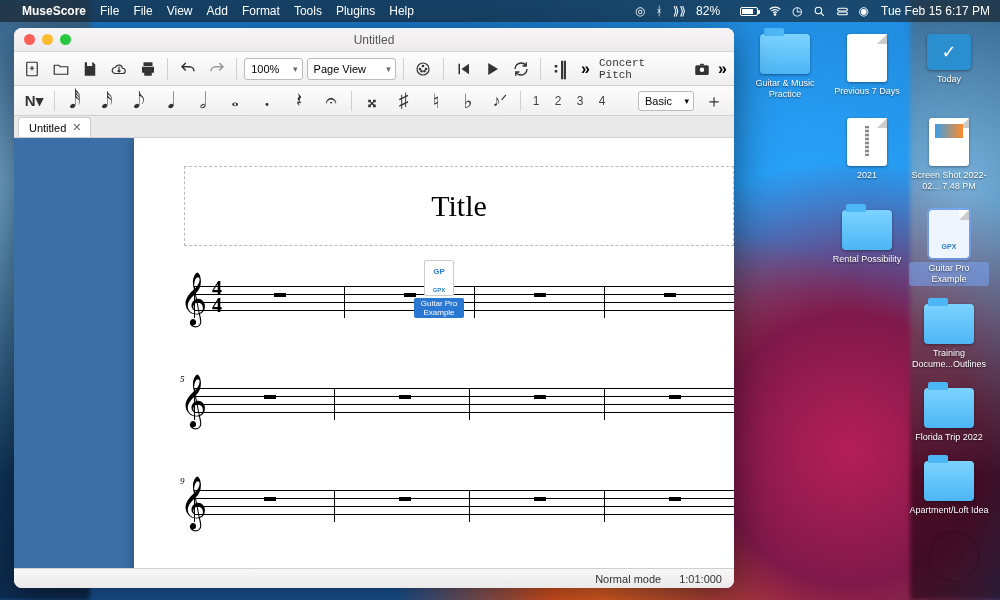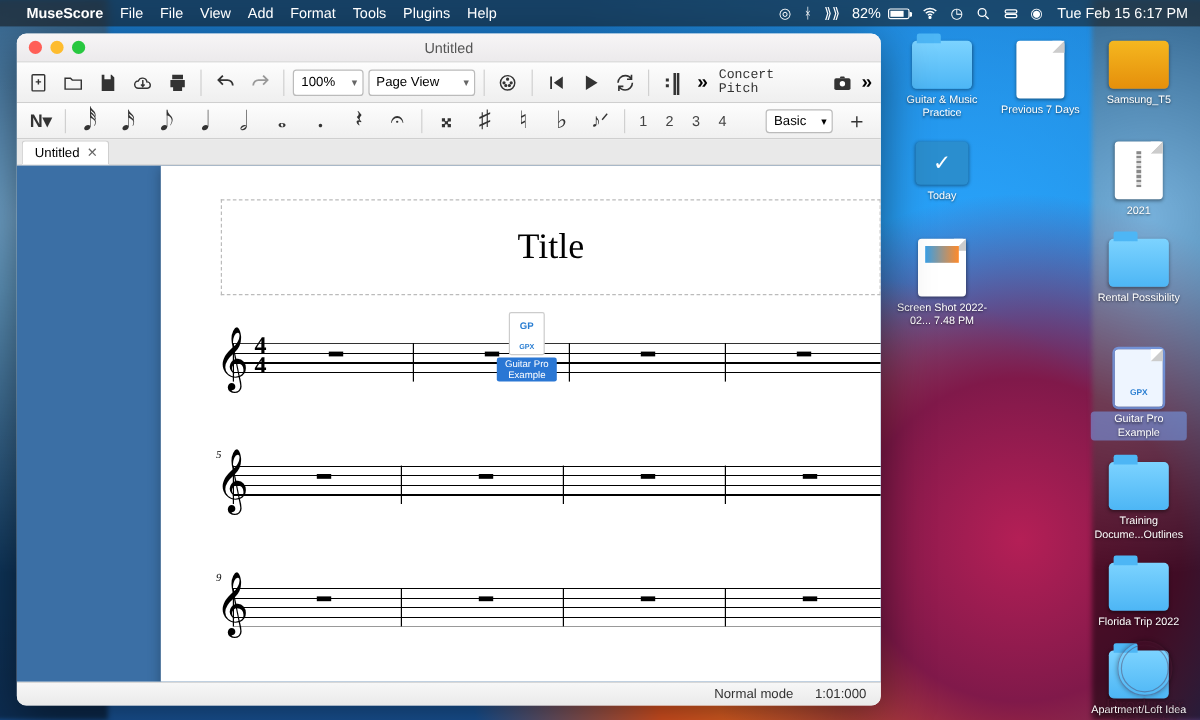--- a/index.html
+++ b/index.html
@@ -109,21 +109,21 @@
   .dragicon .badge{position:absolute; bottom:2px; left:0; right:0; font-size:6px; color:#2a7ed2; font-weight:600;}
   .dragicon .lbl2{font-size:8px; line-height:9px; color:#fff; background:#2a77d4; border-radius:2px; padding:1px 3px; display:inline-block;}
 
   .statusbar{height:20px; background:linear-gradient(#f7f7f7,#eaeaea); border-top:1px solid #cfcfcf; display:flex; align-items:center; justify-content:flex-end; padding:0 12px; font-size:11px; color:#333; gap:18px;}
 
   .watermark{position:absolute; right:6px; bottom:6px; width:80px; height:60px; opacity:.35; color:#4a1830;
     font-family:"Brush Script MT","Comic Sans MS",cursive; font-size:16px; text-align:center; line-height:14px;
     text-shadow:0 0 2px #000;}
   .watermark .ring{width:46px;height:46px;border:4px double #4a1830;border-radius:50%;margin:0 auto 2px; box-shadow:0 0 4px #000;}
 
-  .battery{display:inline-flex;align-items:center;gap:6px;}
+  .battery{display:inline-flex;align-items:center;gap:20px;}
   .battery .body{width:18px;height:9px;border:1px solid #fff;border-radius:2px;position:relative;}
   .battery .body::after{content:"";position:absolute;right:-3px;top:2px;width:2px;height:4px;background:#fff;border-radius:0 1px 1px 0;}
   .battery .fill{position:absolute;left:1px;top:1px;bottom:1px;width:70%;background:#fff;}
 </style>
 </head>
 <body>
 
 <div class="desktop"></div>
 
 <div class="menubar">
@@ -168,21 +168,20 @@
   </span>
   <span class="ricon">◉</span>
   <span class="clock">Tue Feb 15  6:17 PM</span>
 </div>
 
 <div class="dicons">
   <div class="dicon"><div class="folder"></div><span class="lbl">Guitar &amp; Music Practice</span></div>
   <div class="dicon"><div class="paper">
         <div class="pcorner"></div>
       </div><span class="lbl">Previous 7 Days</span></div>
-  <div class="dicon"><div class="disk"></div><span class="lbl">Samsung_T5</span></div>
 
   <div class="dicon"><div class="today">✓</div><span class="lbl">Today</span></div>
 
   <div class="dicon" style="margin-left:82px"><div class="paper zip">
         <div class="pcorner"></div>
       </div><span class="lbl">2021</span></div>
   <div class="dicon"><div class="paper screens">
         <div class="pcorner"></div>
       </div><span class="lbl">Screen Shot 2022-02... 7.48 PM</span></div>
 

